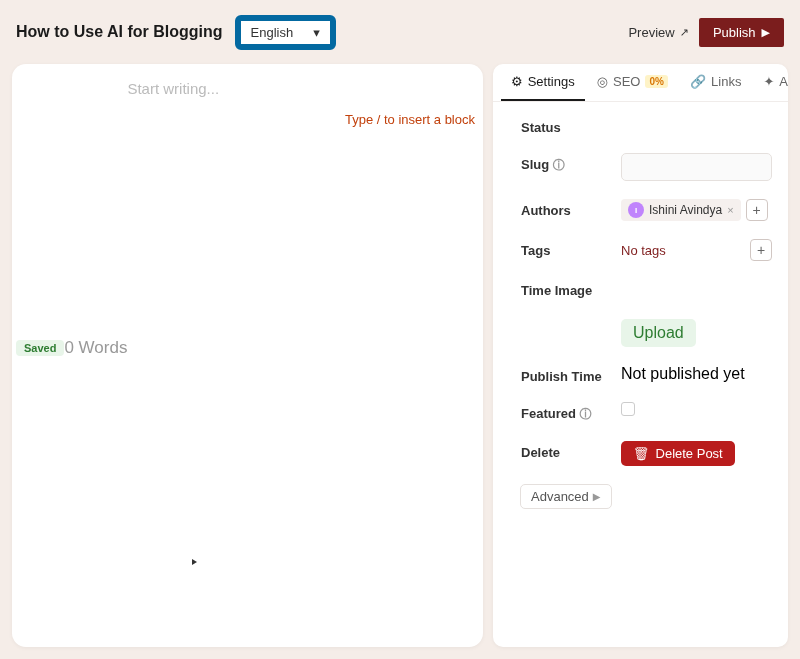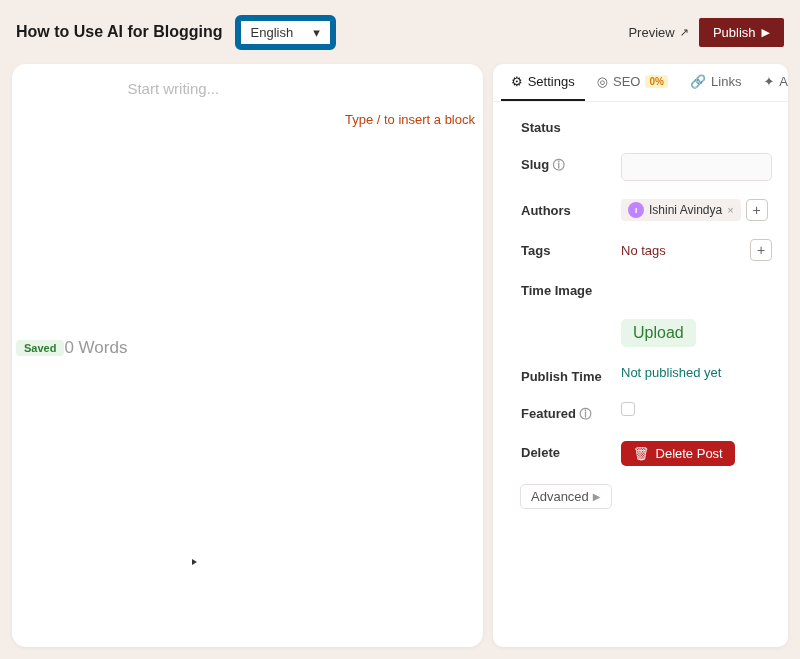--- a/index.html
+++ b/index.html
@@ -296,22 +296,22 @@
       color: #2e7d32;
       border: none;
       border-radius: 5px;
       padding: 5px 12px;
       font-size: 16px;
       font-weight: 400;
       cursor: pointer;
       margin-top: 40px;
     }
     .not-published {
-      font-size: 13px;
-      color: #0f766e;
+      font-size: 16px;
+      color: #000000;
     }
     .checkbox {
       width: 14px;
       height: 14px;
       border: 1px solid #ccc;
       border-radius: 3px;
       background: white;
       cursor: pointer;
     }
     .delete-btn {

